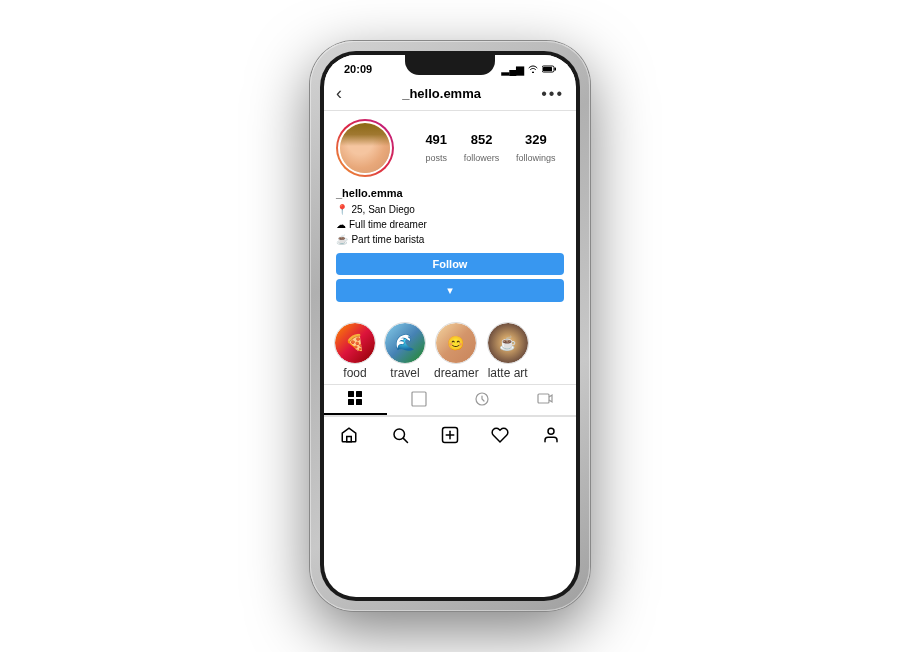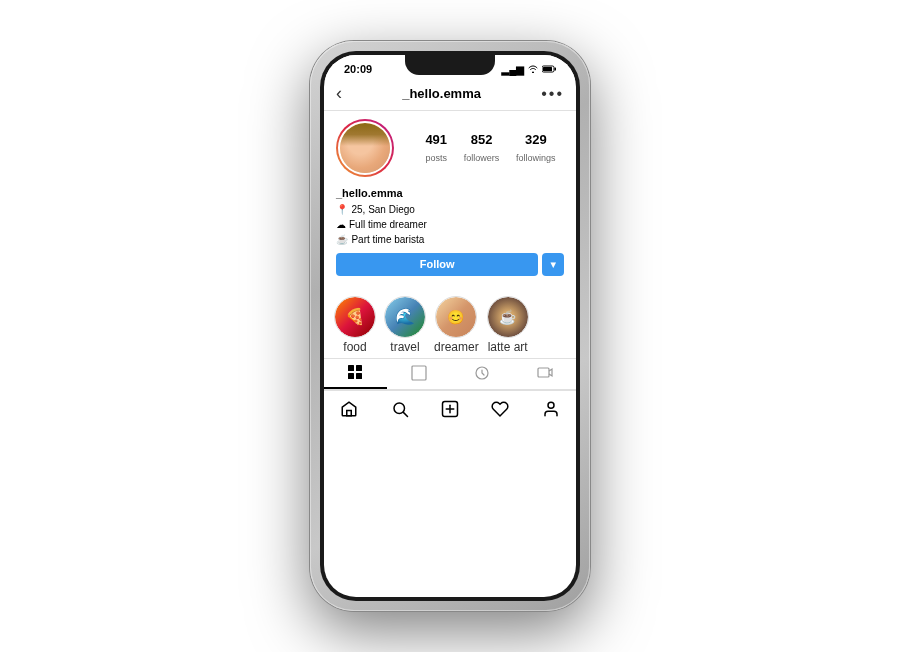--- a/index.html
+++ b/index.html
@@ -195,20 +195,21 @@
     .stat-label {
       font-size: 9px;
       color: #666;
     }
 
     
     .follow-row {
       display: flex;
       gap: 4px;
       margin-bottom: 6px;
+      flex-direction: column;
     }
 
     .follow-btn {
       flex: 1;
       background: #3897f0;
       color: #fff;
       border: none;
       border-radius: 4px;
       padding: 5px 0;
       font-size: 11px;

